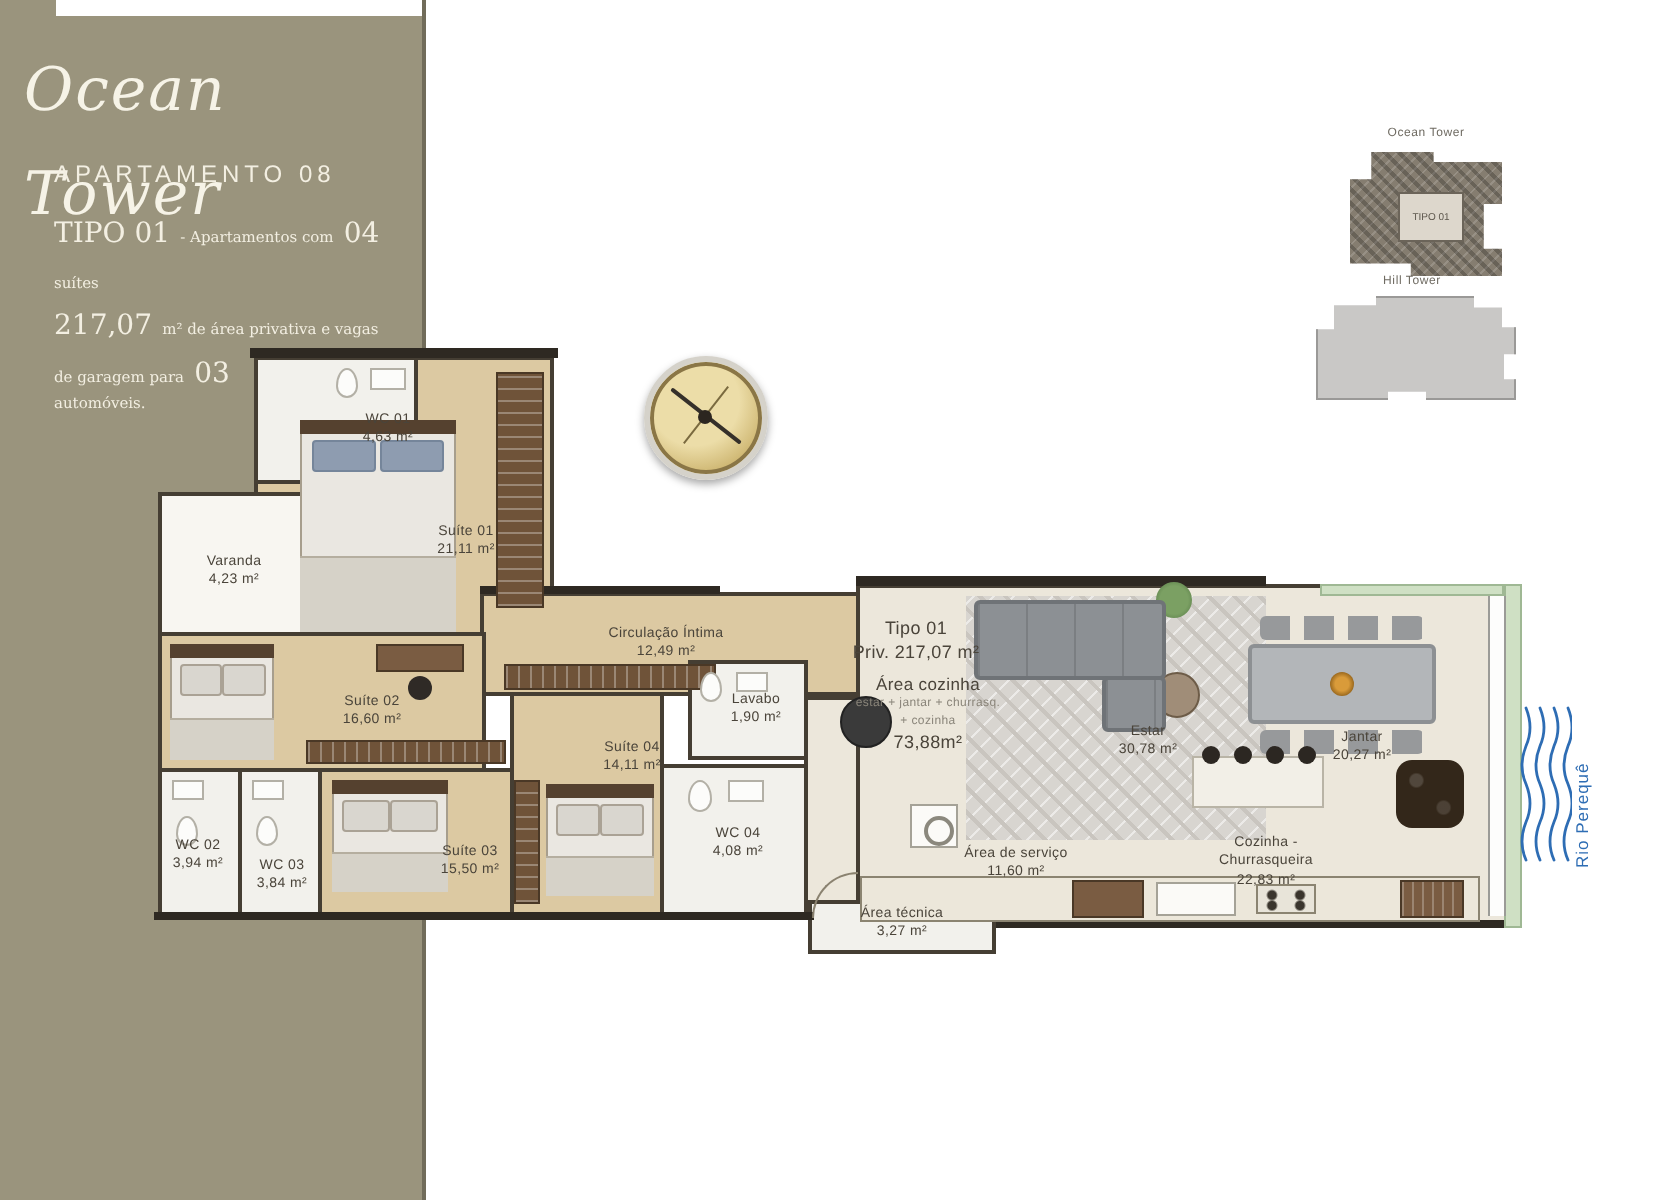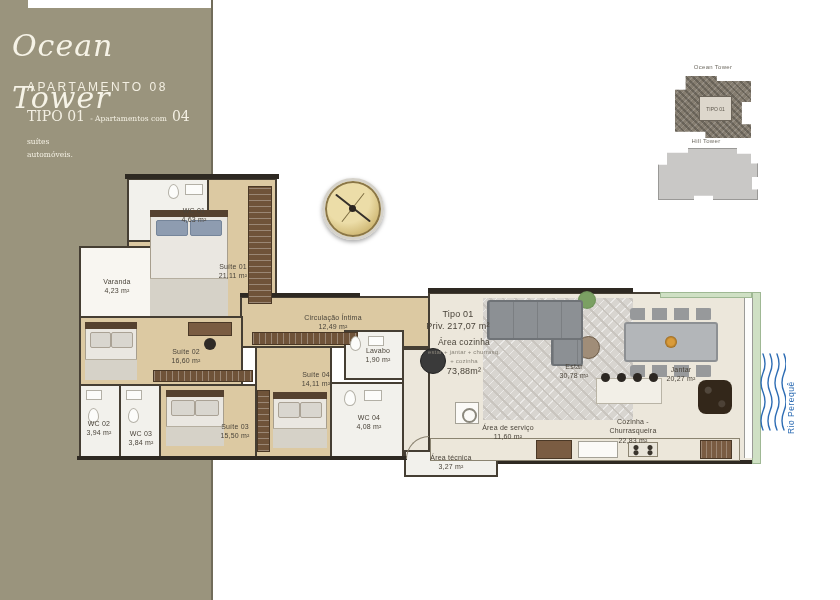--- a/index.html
+++ b/index.html
@@ -95,20 +95,23 @@
 
   <aside class="band">
     <div class="band-notch"></div>
     <div class="logo">Ocean Tower</div>
     <div class="apt">APARTAMENTO 08</div>
     <div class="spec">
       <p><span class="big">TIPO 01</span>
         <span class="sm">- Apartamentos com</span>
         <span class="big">04</span>
         <span class="sm">suítes</span></p>
+      <p><span class="big">217,07</span>
+        <span class="sm">m² de área privativa e vagas de garagem para</span>
+        <span class="big">03</span></p>
       <p class="sm">automóveis.</p>
     </div>
   </aside>
   <div class="band-edge"></div>
 
   <main class="abs" style="left:0;top:0;width:840px;height:600px;">
 
     <div class="room wood" style="left:127px;top:178px;width:150px;height:152px;"></div>
     <div class="room tile" style="left:127px;top:178px;width:82px;height:64px;"></div>
     <div class="room wood" style="left:240px;top:296px;width:190px;height:52px;"></div>

